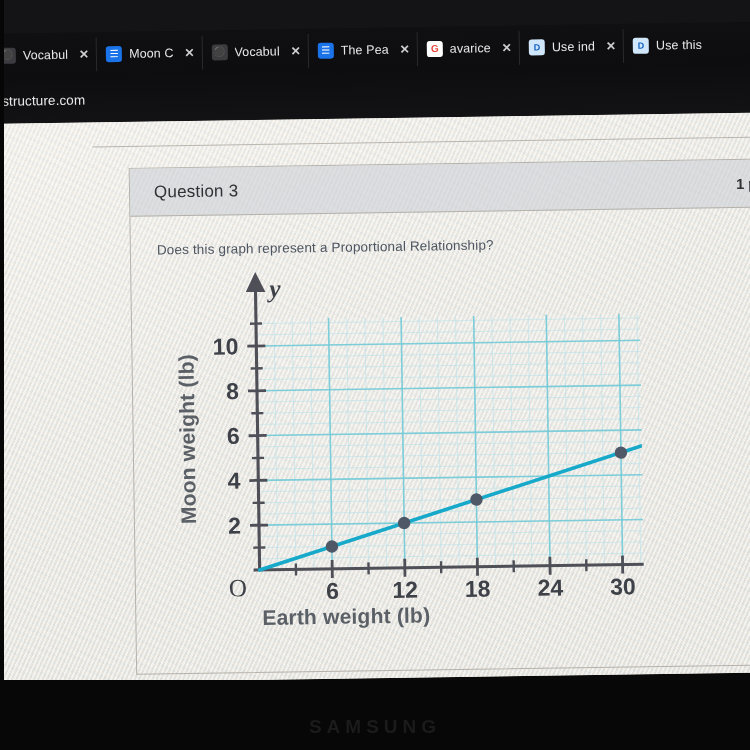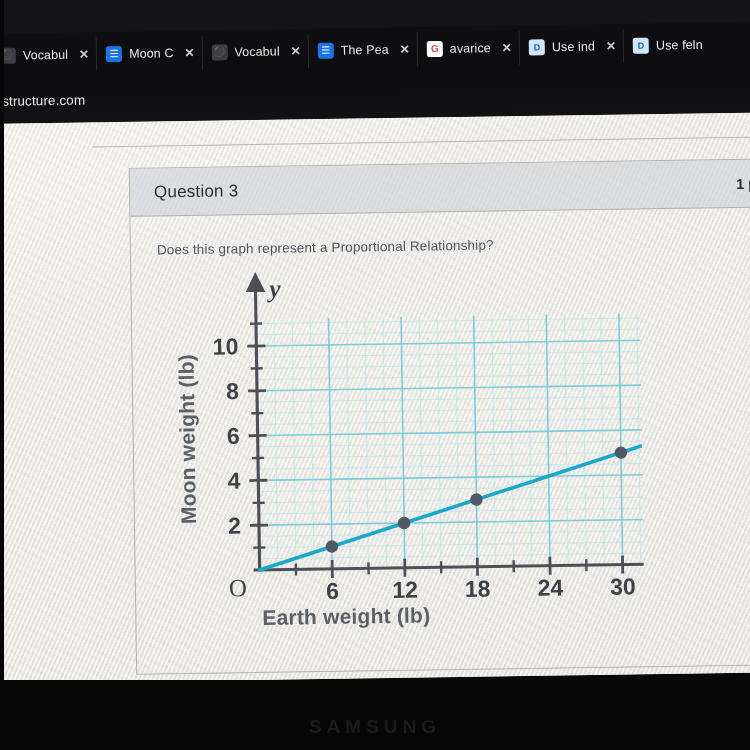--- a/index.html
+++ b/index.html
@@ -160,21 +160,21 @@
           <span class="tlabel">avarice</span>
           <span class="tclose">✕</span>
         </div>
         <div class="tab">
           <span class="ticon word">D</span>
           <span class="tlabel">Use ind</span>
           <span class="tclose">✕</span>
         </div>
         <div class="tab">
           <span class="ticon word">D</span>
-          <span class="tlabel">Use feln</span>
+          <span class="tlabel">Use this</span>
         </div>
       </div>
 
     <div class="urlbar">
       <span class="urltext">.instructure.com</span>
     </div>
   </div>
 
   <div class="page">
     <div class="page-tex"></div>

